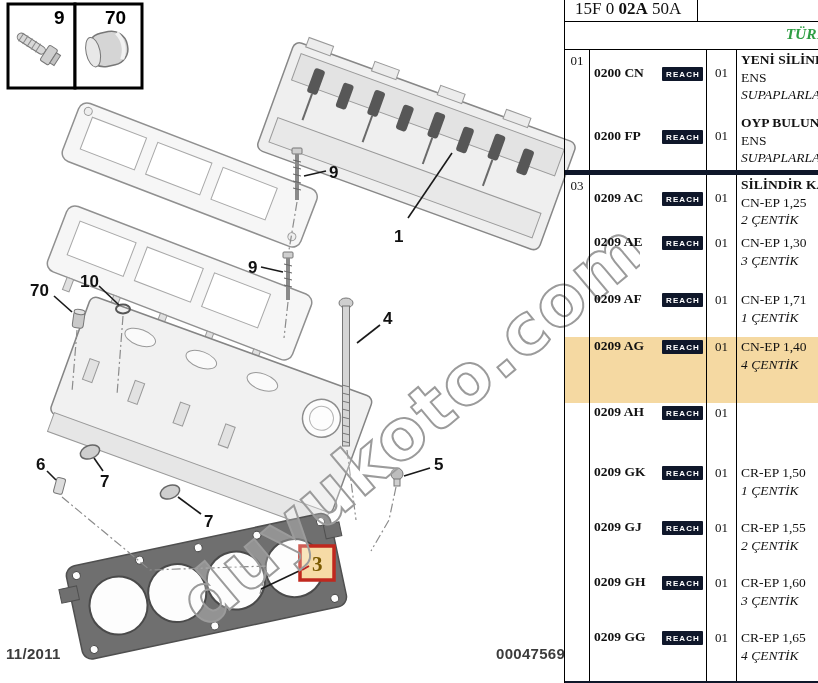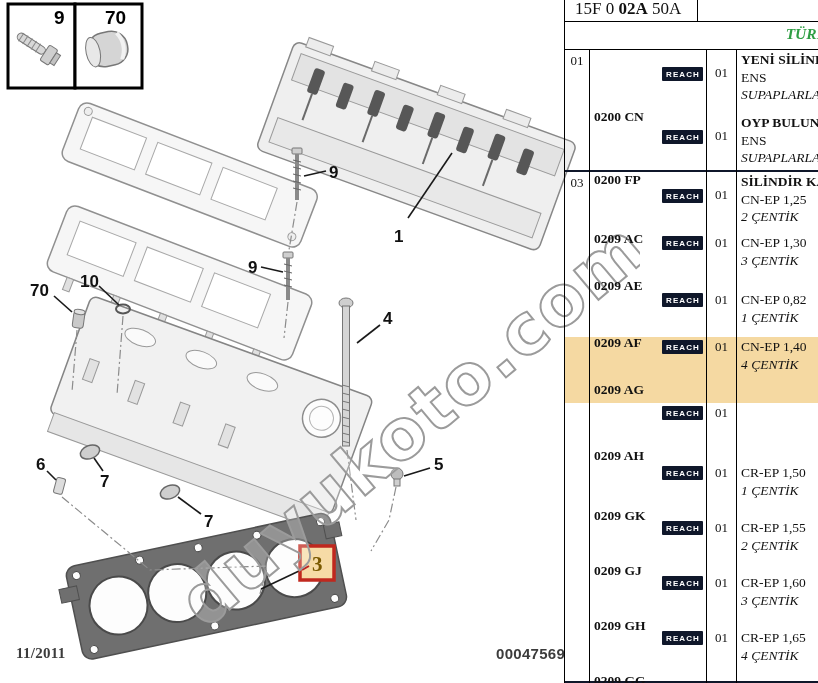--- a/index.html
+++ b/index.html
@@ -1,41 +1,41 @@
 <!DOCTYPE html>
 <html><head>
 <meta charset="utf-8">
 <style>
   html,body{margin:0;padding:0;background:#fff;}
   .stage{position:relative;width:818px;height:683px;background:#fff;overflow:hidden;
          font-family:"Liberation Serif",serif;color:#111;}
   .diagram{position:absolute;left:0;top:0;width:640px;height:683px;}
   .diagram svg{display:block;}
   .foot{position:absolute;font:bold 15px "Liberation Sans",sans-serif;color:#3c3c3c;letter-spacing:.3px;}
-  .foot.l{left:16px;top:645px;font-family:Liberation Serif, serif;}
+  .foot.l{left:6px;top:645px;}
   .foot.r{left:496px;top:645px;}
 
   
   .tbl{position:absolute;left:564px;top:0;width:254px;height:683px;
        border-left:1.5px solid #000;box-sizing:border-box;background:transparent;}
   .hrow1{height:22px;display:flex;border-bottom:1px solid #000;box-sizing:border-box;}
   .hrow1 .hc1{width:133px;border-right:1px solid #000;box-sizing:border-box;
               font-size:17px;padding-left:10px;line-height:20px;margin-top:-1px;white-space:nowrap;}
   .hrow1 .hc2{flex:1;}
   .hrow2{height:28px;border-bottom:1px solid #000;box-sizing:border-box;position:relative;overflow:hidden;}
   .hrow2 span{position:absolute;right:-9px;top:3px;font-style:italic;font-weight:bold;
               font-size:15.5px;color:#2f9e44;white-space:nowrap;}
   .trow{display:grid;grid-template-columns:25px 117px 30px 1fr;box-sizing:border-box;}
-  .trow.bt{border-top:2px solid #0f172a;}
+  .trow.bt{border-top:5px solid #0f172a;}
   .trow.hl{background:#f5d9a2;}
   .c-grp,.c-ref,.c-qty{border-right:1px solid #000;box-sizing:border-box;}
   .c-grp{font-size:13px;text-align:center;padding-top:3px;}
   .c-ref{display:flex;justify-content:space-between;align-items:flex-start;
          padding:1px 3px 0 4px;}
-  .c-ref .ref{font-weight:bold;font-size:13.5px;white-space:nowrap;margin-top:44px;}
+  .c-ref .ref{font-weight:bold;font-size:13.5px;white-space:nowrap;}
   .reach{display:inline-block;background:#0f172a;color:#fff;font:bold 8px "Liberation Sans",sans-serif;
          letter-spacing:1.1px;padding:3px 3px 2px 4px;margin-top:2px;border-radius:1px;cursor:pointer;}
   .c-qty{font-size:13px;text-align:center;padding-top:2px;}
   .c-desc{padding:1px 0 0 4px;overflow:visible;}
   .c-desc .d{font-size:13.5px;line-height:17.5px;white-space:nowrap;}
   .c-desc .d.b{font-weight:bold;}
   .c-desc .d.i{font-style:italic;}
   .tall .c-ref,.tall .c-qty{padding-top:15px;}
   .h63{height:63px}.h57{height:57px}.h47{height:47px}.h58{height:66px}
   .h60{height:60px}.h55{height:55px}.h53{height:53px}.h10{height:10px}
@@ -328,21 +328,21 @@
     </div>
 
     <div class="trow h47">
       <div class="c-grp"></div>
       <div class="c-ref">
           <span class="ref">0209 AF</span>
           <span class="reach">REACH</span>
         </div>
       <div class="c-qty">01</div>
       <div class="c-desc">
-        <div class="d">CN-EP 0,82</div>
+        <div class="d">CN-EP 1,71</div>
           <div class="d i">1 ÇENTİK</div>
       </div>
     </div>
 
     <div class="trow h58 hl">
       <div class="c-grp"></div>
       <div class="c-ref">
           <span class="ref">0209 AG</span>
           <span class="reach">REACH</span>
         </div>

